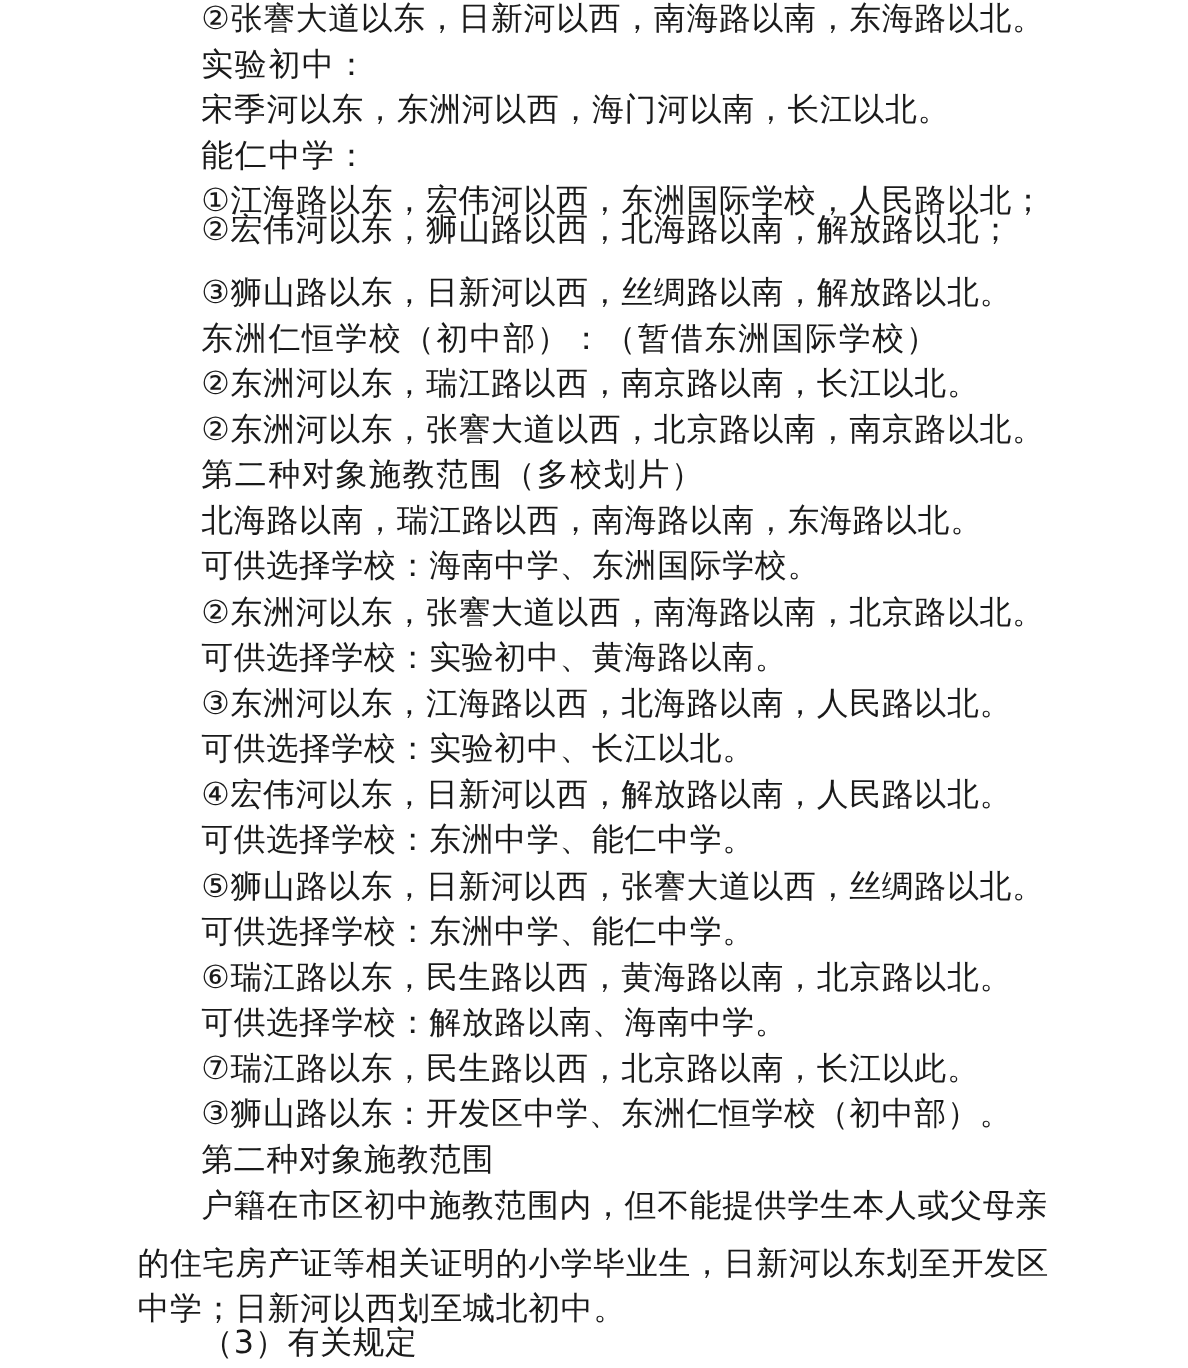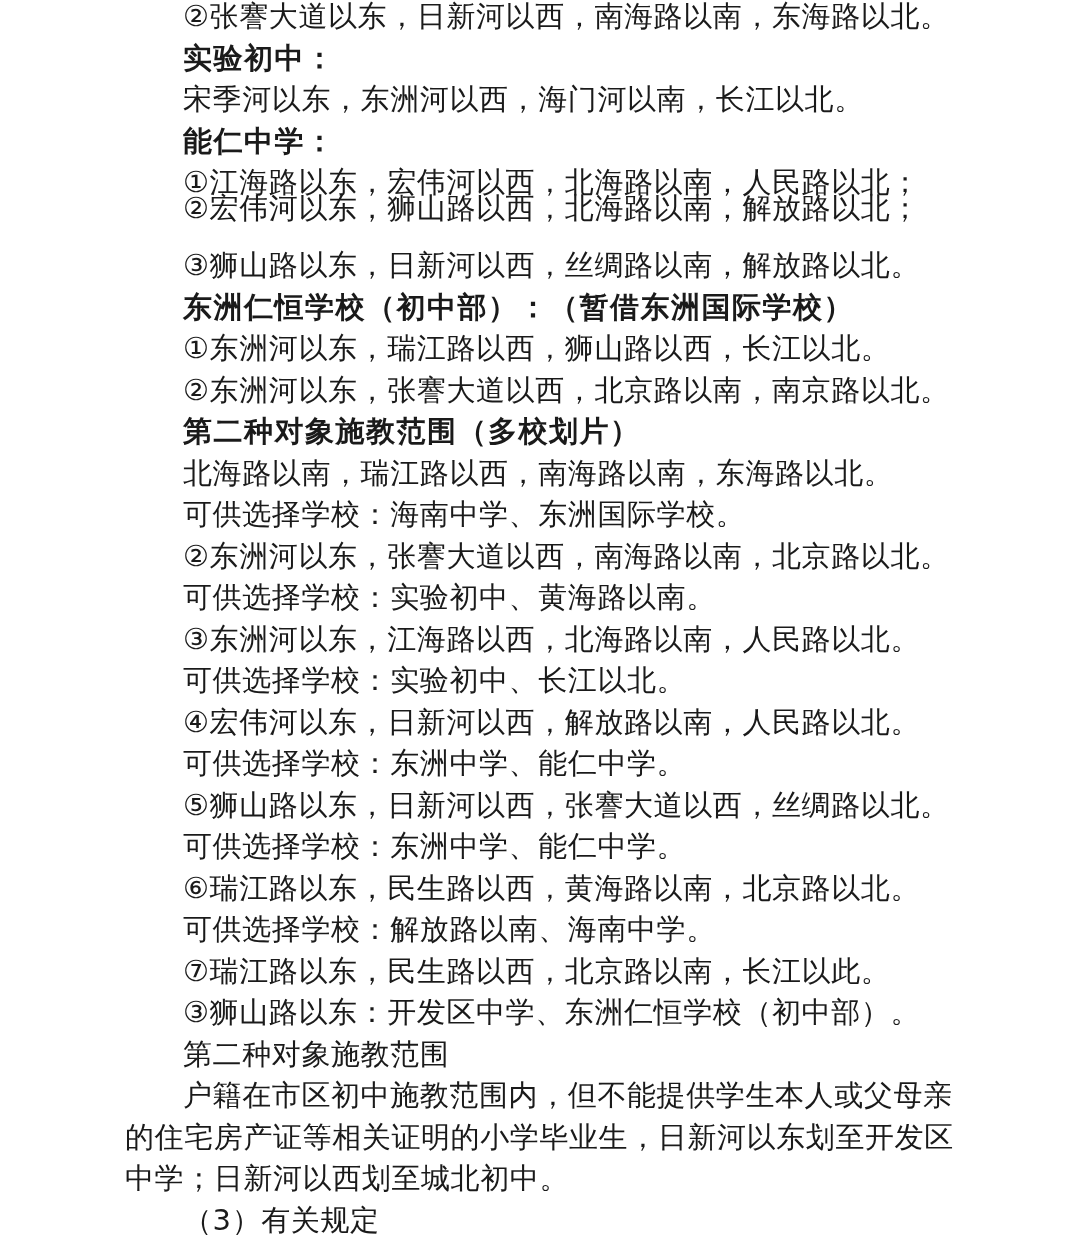--- a/index.html
+++ b/index.html
@@ -23,36 +23,36 @@
     }
     .line {
       position: absolute;
       white-space: nowrap;
       font-size: 29px;
       line-height: 41.5px;
       height: 41.5px;
       letter-spacing: 0.6px;
     }
     .indent { left: 183px; }
-    .flush { left: 125px; }
-    .bold { font-weight: bold; letter-spacing: 1.5px; }
+    .flush { left: 125px; margin-top: 11px; }
+    .bold { font-weight: normal; letter-spacing: 1.5px; }
   </style>
 </head>
 <body>
 
 <div class="doc">
   <div class="line indent" style="top:0px">②张謇大道以东，日新河以西，南海路以南，东海路以北。</div>
   <div class="line indent bold" style="top:41.5px">实验初中：</div>
   <div class="line indent" style="top:83px">宋季河以东，东洲河以西，海门河以南，长江以北。</div>
   <div class="line indent bold" style="top:124.5px">能仁中学：</div>
-  <div class="line indent" style="top:166px">①江海路以东，宏伟河以西，北海路以南，人民路以北；</div>
+  <div class="line indent" style="top:166px">①江海路以东，宏伟河以西，东洲国际学校，人民路以北；</div>
   <div class="line indent" style="top:192px">②宏伟河以东，狮山路以西，北海路以南，解放路以北；</div>
   <div class="line indent" style="top:249px">③狮山路以东，日新河以西，丝绸路以南，解放路以北。</div>
   <div class="line indent bold" style="top:290.5px">东洲仁恒学校（初中部）：（暂借东洲国际学校）</div>
-  <div class="line indent" style="top:332px">①东洲河以东，瑞江路以西，狮山路以西，长江以北。</div>
+  <div class="line indent" style="top:332px">②东洲河以东，瑞江路以西，南京路以南，长江以北。</div>
   <div class="line indent" style="top:373.5px">②东洲河以东，张謇大道以西，北京路以南，南京路以北。</div>
   <div class="line indent bold" style="top:415px">第二种对象施教范围（多校划片）</div>
   <div class="line indent" style="top:456.5px">北海路以南，瑞江路以西，南海路以南，东海路以北。</div>
   <div class="line indent" style="top:498px">可供选择学校：海南中学、东洲国际学校。</div>
   <div class="line indent" style="top:539.5px">②东洲河以东，张謇大道以西，南海路以南，北京路以北。</div>
   <div class="line indent" style="top:581px">可供选择学校：实验初中、黄海路以南。</div>
   <div class="line indent" style="top:622.5px">③东洲河以东，江海路以西，北海路以南，人民路以北。</div>
   <div class="line indent" style="top:664px">可供选择学校：实验初中、长江以北。</div>
   <div class="line indent" style="top:705.5px">④宏伟河以东，日新河以西，解放路以南，人民路以北。</div>
   <div class="line indent" style="top:747px">可供选择学校：东洲中学、能仁中学。</div>

